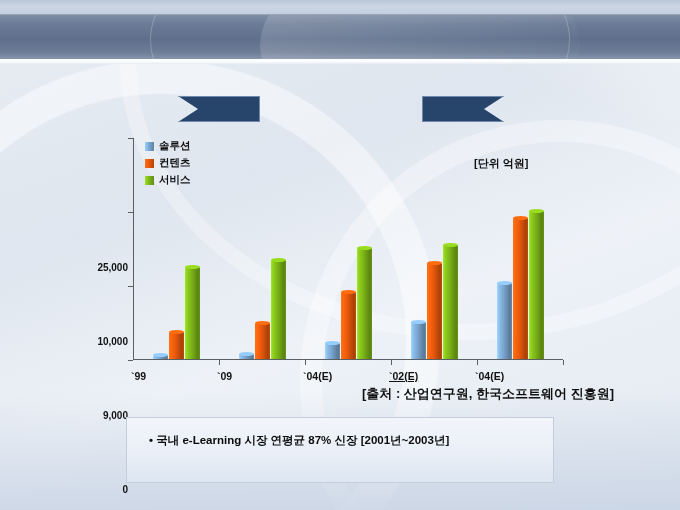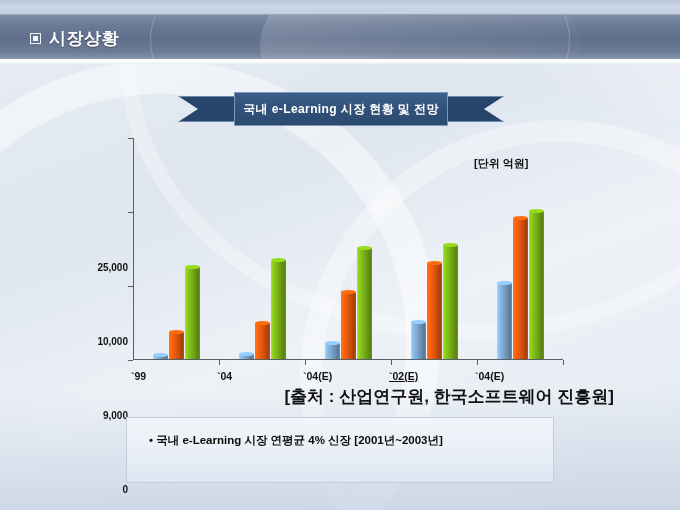--- a/index.html
+++ b/index.html
@@ -156,21 +156,21 @@
   .legend-swatch { width: 9px; height: 9px; display: inline-block; }
   .legend-label { font-size: 10.5px; font-weight: bold; color: #111; }
 
   .unit-label {
     position: absolute; left: 474px; top: 26px;
     font-size: 11px; font-weight: bold; color: #111;
   }
 
   .source-label {
     position: absolute; left: 0; top: 385px; width: 614px;
-    text-align: right; font-size: 17px; font-weight: bold; color: #111;
+    text-align: right; font-size: 13px; font-weight: bold; color: #111;
   }
 
   
   .notebox {
     position: absolute; left: 126px; top: 417px; width: 428px; height: 66px;
     background: linear-gradient(180deg, #f2f5fa 0%, #e9eff7 55%, #dde6f1 100%);
     border: 1px solid #c3cddc;
     padding: 11px 0 0 22px;
   }
   .note-line {
@@ -183,36 +183,43 @@
 
 <div class="bg-swoosh-1"></div>
 <div class="bg-swoosh-2"></div>
 <div class="bg-swoosh-3"></div>
 <div class="bg-corner"></div>
 <div class="bg-bottom"></div>
 
 <div class="topstrip"></div>
 <div class="header">
   <div class="header-shine"></div>
-  <div class="header-inner">
-    <span class="sq-icon"></span>
-    <span class="header-title">시장상황</span>
-  </div>
 </div>
 <div class="header-underline"></div>
 
 <div class="ribbon">
   <div class="ribbon-tail left"></div>
   <div class="ribbon-tail right"></div>
-  <div class="ribbon-center">
-    <span class="ribbon-text">국내 e-Learning 시장 현황 및 전망</span>
-  </div>
 </div>
 
 <div class="chart-area">
+  <div class="legend" id="legend">
+      <div class="legend-row">
+        <span class="legend-swatch" style="background: linear-gradient(90deg, rgb(154, 209, 255), rgb(123, 167, 208) 45%, rgb(96, 130, 162));"></span>
+        <span class="legend-label">솔루션</span>
+      </div>
+      <div class="legend-row">
+        <span class="legend-swatch" style="background: linear-gradient(90deg, rgb(255, 111, 15), rgb(232, 89, 12) 45%, rgb(181, 69, 9));"></span>
+        <span class="legend-label">컨텐츠</span>
+      </div>
+      <div class="legend-row">
+        <span class="legend-swatch" style="background: linear-gradient(90deg, rgb(155, 226, 30), rgb(124, 181, 24) 45%, rgb(97, 141, 19));"></span>
+        <span class="legend-label">서비스</span>
+      </div>
+    </div>
   <div class="unit-label">[단위 억원]</div>
   <div class="ylabels" id="ylabels">
       <div class="ylab" style="top: 224px;">0</div>
       <div class="ylab" style="top: 150px;">9,000</div>
       <div class="ylab" style="top: 76px;">10,000</div>
       <div class="ylab" style="top: 2px;">25,000</div>
     </div>
   <div class="plot" id="plot">
     <div class="y-axis"></div>
     <div class="x-axis"></div>
@@ -234,21 +241,21 @@
       <div class="bar" title="솔루션 `00: 350" style="left: 105.5px; height: 5.18px; background: linear-gradient(90deg, rgb(160, 217, 255) 0%, rgb(138, 187, 233) 18%, rgb(123, 167, 208) 42%, rgb(89, 120, 150) 88%, rgb(105, 142, 177) 100%);">
         <div class="cap" style="background: rgb(150, 204, 254);"></div>
       </div>
       <div class="bar" title="컨텐츠 `00: 2450" style="left: 121.5px; height: 36.26px; background: linear-gradient(90deg, rgb(255, 116, 16) 0%, rgb(255, 100, 13) 18%, rgb(232, 89, 12) 42%, rgb(167, 64, 9) 88%, rgb(197, 76, 10) 100%);">
         <div class="cap" style="background: rgb(255, 109, 15);"></div>
       </div>
       <div class="bar" title="서비스 `00: 6700" style="left: 137.5px; height: 99.16px; background: linear-gradient(90deg, rgb(161, 235, 31) 0%, rgb(139, 203, 27) 18%, rgb(124, 181, 24) 42%, rgb(89, 130, 17) 88%, rgb(105, 154, 20) 100%);">
         <div class="cap" style="background: rgb(151, 221, 29);"></div>
       </div>
       <div class="xtick" style="left: 172px;"></div>
-      <div class="xlab" style="left: 129px;">`04</div>
+      <div class="xlab" style="left: 129px;">`09</div>
       <div class="bar" title="솔루션 `01(E): 1100" style="left: 191.5px; height: 16.28px; background: linear-gradient(90deg, rgb(160, 217, 255) 0%, rgb(138, 187, 233) 18%, rgb(123, 167, 208) 42%, rgb(89, 120, 150) 88%, rgb(105, 142, 177) 100%);">
         <div class="cap" style="background: rgb(150, 204, 254);"></div>
       </div>
       <div class="bar" title="컨텐츠 `01(E): 4500" style="left: 207.5px; height: 66.6px; background: linear-gradient(90deg, rgb(255, 116, 16) 0%, rgb(255, 100, 13) 18%, rgb(232, 89, 12) 42%, rgb(167, 64, 9) 88%, rgb(197, 76, 10) 100%);">
         <div class="cap" style="background: rgb(255, 109, 15);"></div>
       </div>
       <div class="bar" title="서비스 `01(E): 7500" style="left: 223.5px; height: 111px; background: linear-gradient(90deg, rgb(161, 235, 31) 0%, rgb(139, 203, 27) 18%, rgb(124, 181, 24) 42%, rgb(89, 130, 17) 88%, rgb(105, 154, 20) 100%);">
         <div class="cap" style="background: rgb(151, 221, 29);"></div>
       </div>
       <div class="xtick" style="left: 258px;"></div>
@@ -274,14 +281,14 @@
         <div class="cap" style="background: rgb(151, 221, 29);"></div>
       </div>
       <div class="xtick" style="left: 430px;"></div>
       <div class="xlab" style="left: 387px;">`04(E)</div>
     </div>
 </div>
 
 <div class="source-label">[출처 : 산업연구원, 한국소프트웨어 진흥원]</div>
 
 <div class="notebox">
-  <div class="note-line">• 국내 e-Learning 시장 연평균 4% 신장 [2001년~2003년]</div>
+  <div class="note-line">• 국내 e-Learning 시장 연평균 87% 신장 [2001년~2003년]</div>
 </div>
 
 </body></html>

